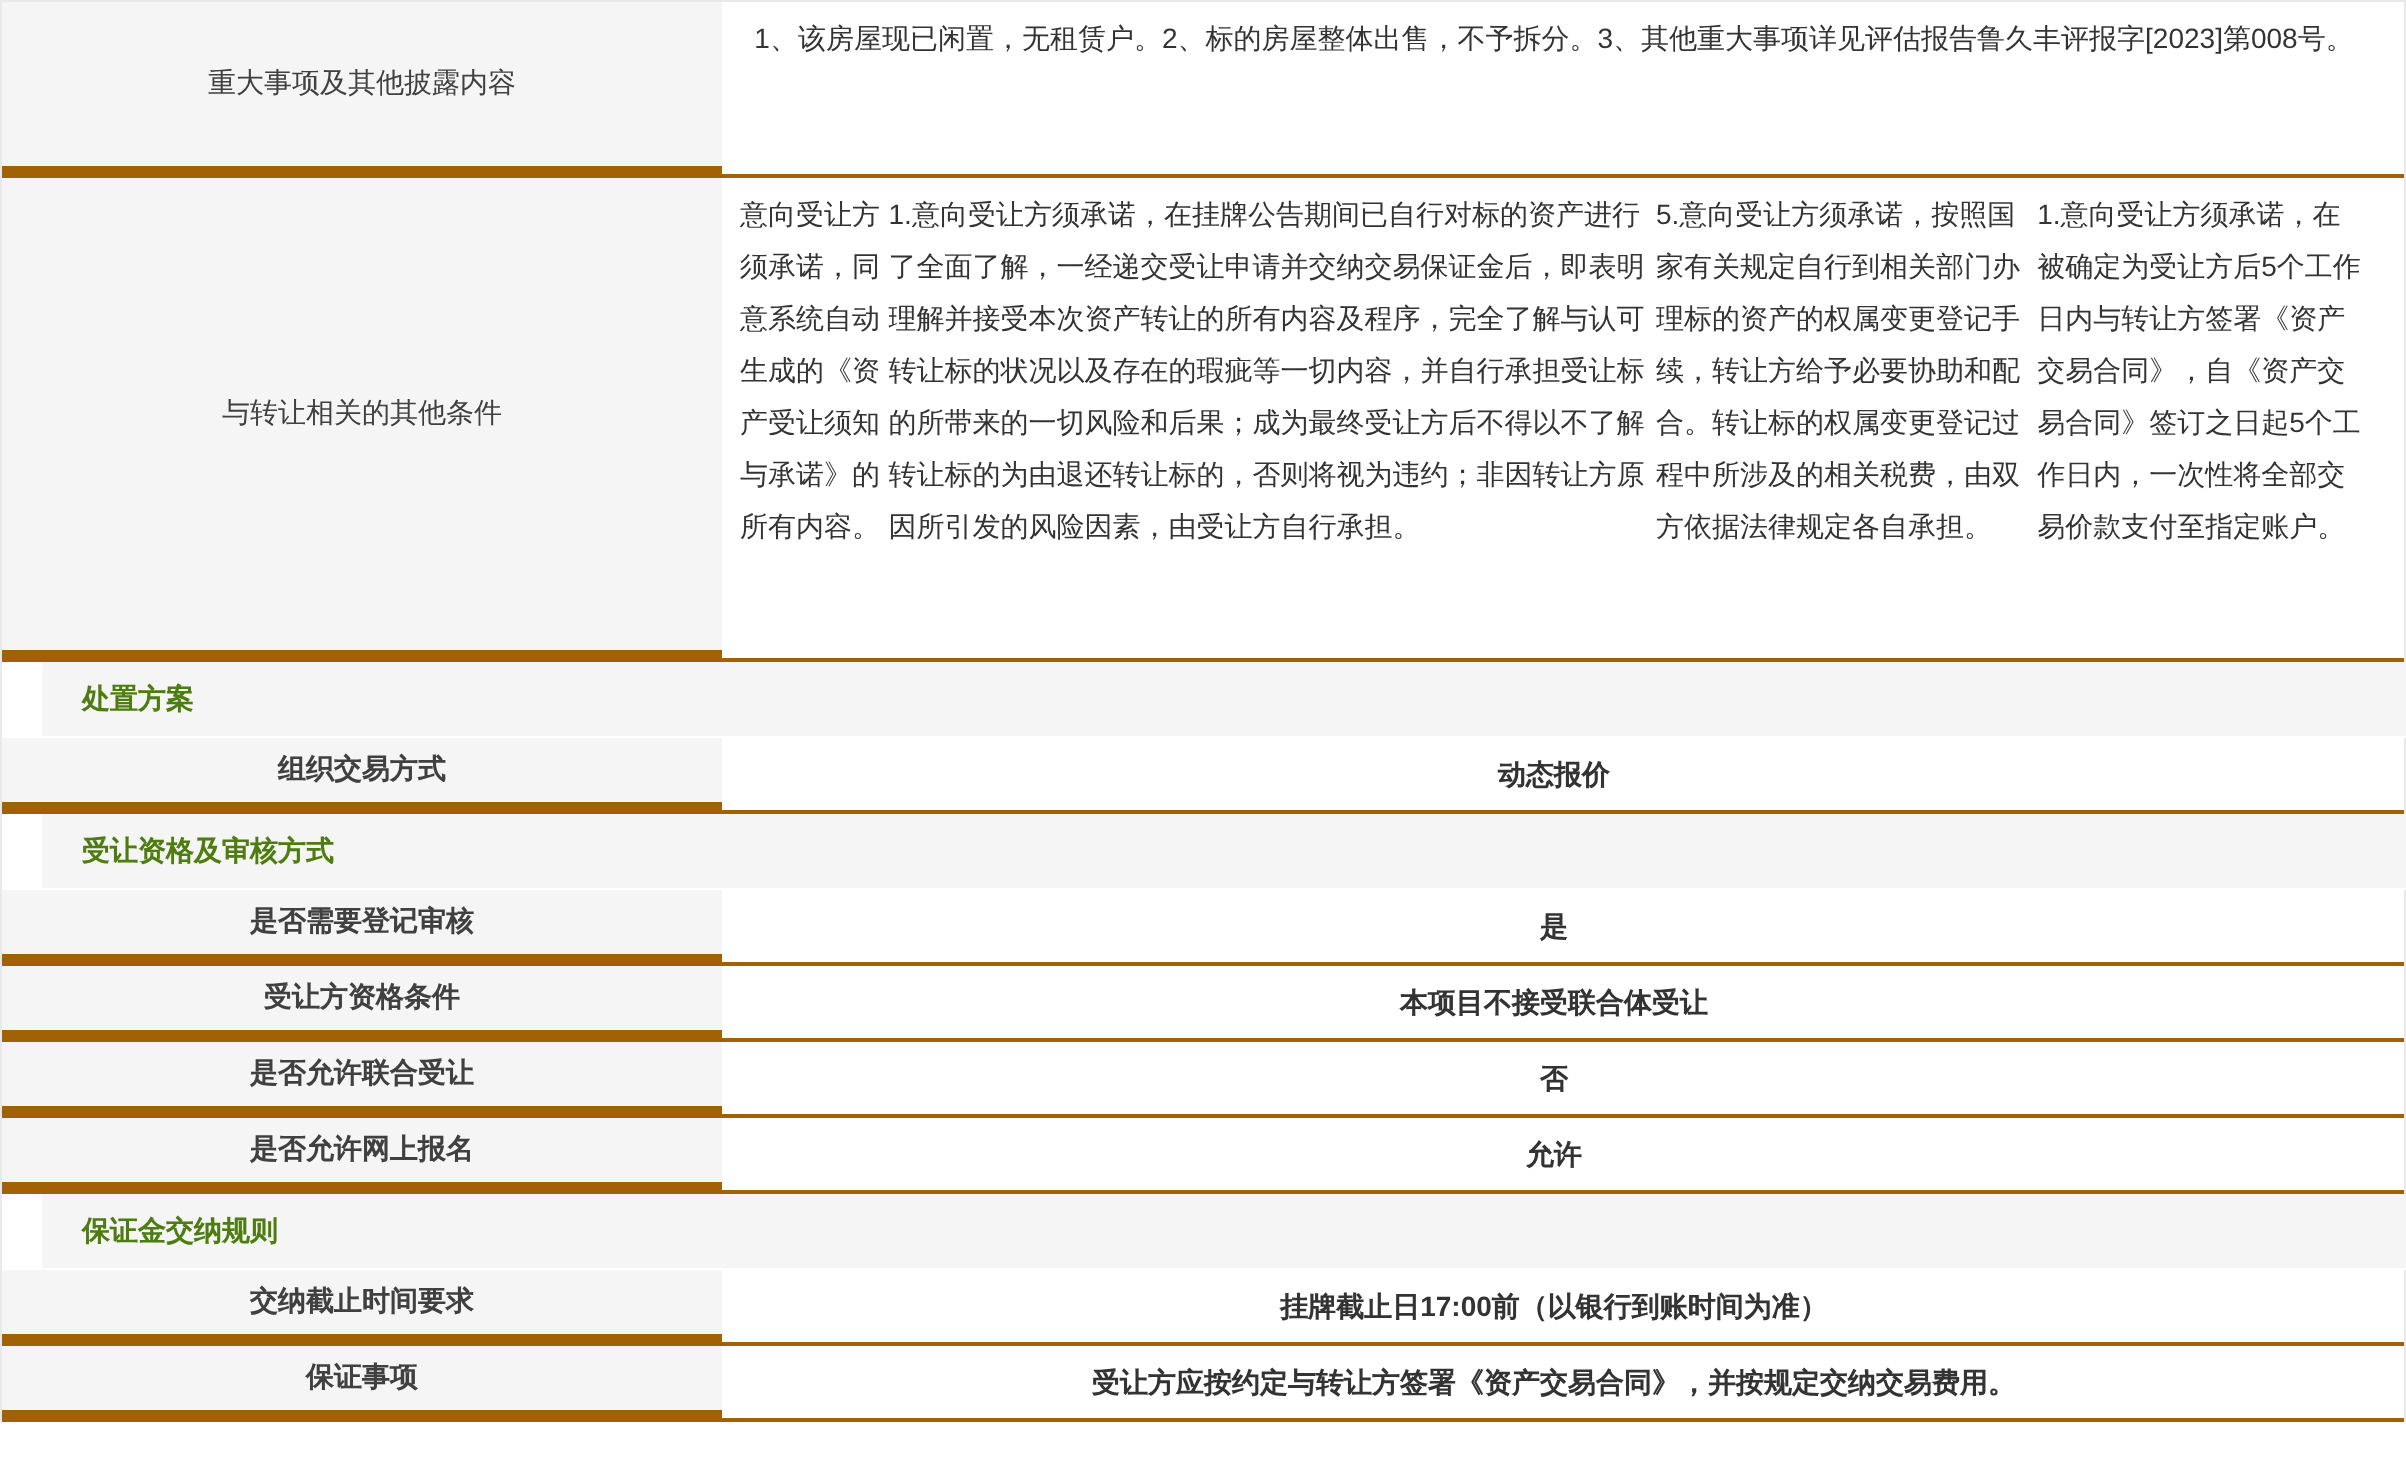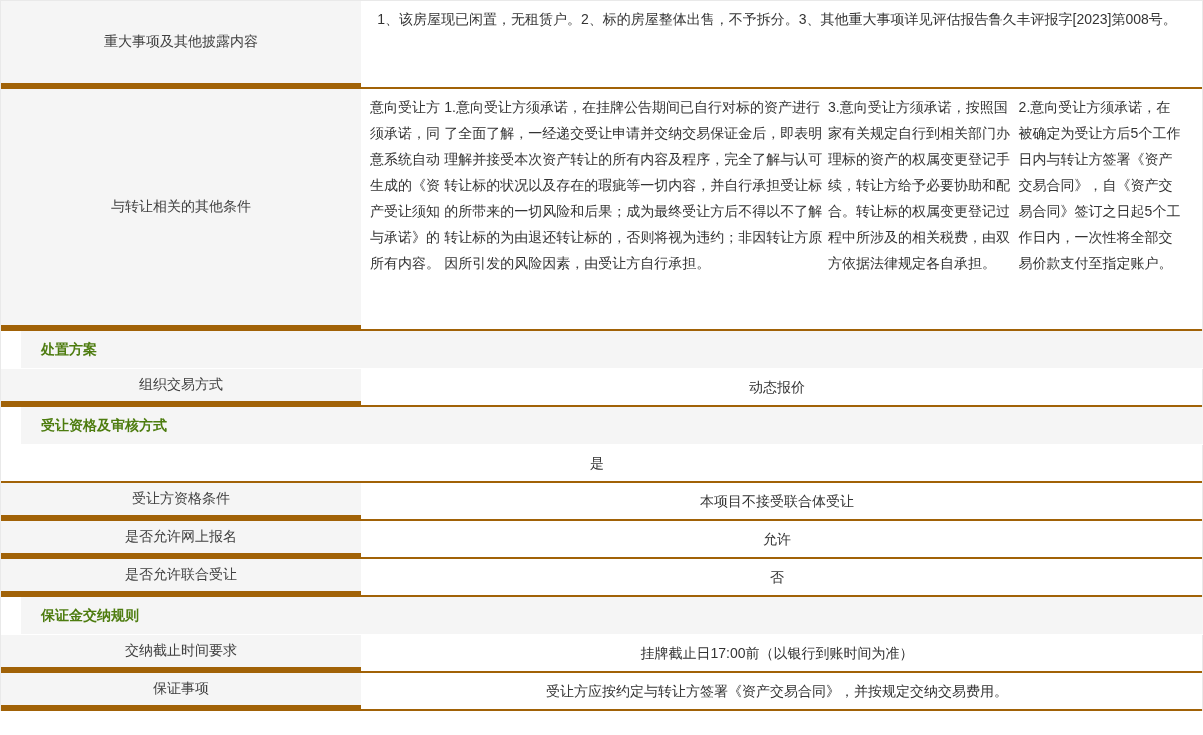--- a/index.html
+++ b/index.html
@@ -30,21 +30,21 @@
   }
   .t-section{
     box-sizing:border-box;width:100%;
     background:#f5f5f5;border-bottom:1px solid #ffffff;
     font-weight:bold;color:#4d7c0f;
     display:flex;align-items:center;
     padding:0 20px;min-height:38px;margin-left:20px;
   }
   .row-h1{min-height:88px;}
   .row-h2{min-height:242px;}
-  .row-simple{min-height:37px;}
+  .row-simple{min-height:37px;font-weight:bold;}
   .v-line{display:block;}
 </style>
 </head>
 <body>
 
 <div class="detail-table">
 
   <div class="t-row row-h1">
     <div class="t-label">重大事项及其他披露内容</div>
     <div class="t-value">
@@ -52,51 +52,52 @@
       <span class="v-line">2、标的房屋整体出售，不予拆分。</span>
       <span class="v-line">3、其他重大事项详见评估报告鲁久丰评报字[2023]第008号。</span>
     </div>
   </div>
 
   <div class="t-row row-h2">
     <div class="t-label">与转让相关的其他条件</div>
     <div class="t-value">
       <span class="v-line">意向受让方须承诺，同意系统自动生成的《资产受让须知与承诺》的所有内容。</span>
       <span class="v-line">1.意向受让方须承诺，在挂牌公告期间已自行对标的资产进行了全面了解，一经递交受让申请并交纳交易保证金后，即表明理解并接受本次资产转让的所有内容及程序，完全了解与认可转让标的状况以及存在的瑕疵等一切内容，并自行承担受让标的所带来的一切风险和后果；成为最终受让方后不得以不了解转让标的为由退还转让标的，否则将视为违约；非因转让方原因所引发的风险因素，由受让方自行承担。</span>
-      <span class="v-line">3.意向受让方须承诺，按照国家有关规定自行到相关部门办理标的资产的权属变更登记手续，转让方给予必要协助和配合。转让标的权属变更登记过程中所涉及的相关税费，由双方依据法律规定各自承担。</span>
-      <span class="v-line">2.意向受让方须承诺，在被确定为受让方后5个工作日内与转让方签署《资产交易合同》，自《资产交易合同》签订之日起5个工作日内，一次性将全部交易价款支付至指定账户。</span>
+      <span class="v-line">5.意向受让方须承诺，按照国家有关规定自行到相关部门办理标的资产的权属变更登记手续，转让方给予必要协助和配合。转让标的权属变更登记过程中所涉及的相关税费，由双方依据法律规定各自承担。</span>
+      <span class="v-line">1.意向受让方须承诺，在被确定为受让方后5个工作日内与转让方签署《资产交易合同》，自《资产交易合同》签订之日起5个工作日内，一次性将全部交易价款支付至指定账户。</span>
     </div>
   </div>
 
   <div class="t-section">处置方案</div>
 
   <div class="t-row row-simple">
     <div class="t-label">组织交易方式</div>
     <div class="t-value">动态报价</div>
   </div>
 
   <div class="t-section">受让资格及审核方式</div>
 
   <div class="t-row row-simple">
+    <div class="t-label">是否需要登记审核</div>
     <div class="t-value">是</div>
   </div>
 
   <div class="t-row row-simple">
     <div class="t-label">受让方资格条件</div>
     <div class="t-value">本项目不接受联合体受让</div>
   </div>
 
   <div class="t-row row-simple">
-    <div class="t-label">是否允许网上报名</div>
-    <div class="t-value">允许</div>
+    <div class="t-label">是否允许联合受让</div>
+    <div class="t-value">否</div>
   </div>
 
   <div class="t-row row-simple">
-    <div class="t-label">是否允许联合受让</div>
-    <div class="t-value">否</div>
+    <div class="t-label">是否允许网上报名</div>
+    <div class="t-value">允许</div>
   </div>
 
   <div class="t-section">保证金交纳规则</div>
 
 
   <div class="t-row row-simple">
     <div class="t-label">交纳截止时间要求</div>
     <div class="t-value">挂牌截止日17:00前（以银行到账时间为准）</div>
   </div>
 

